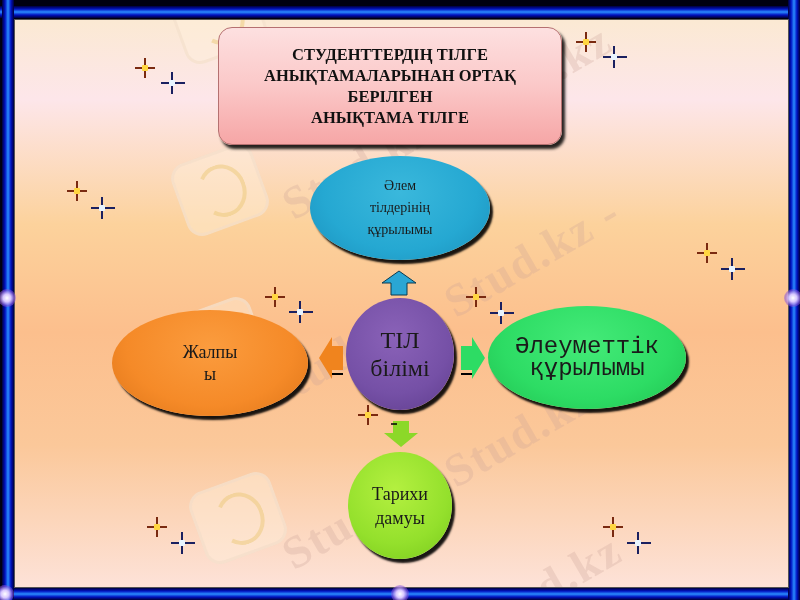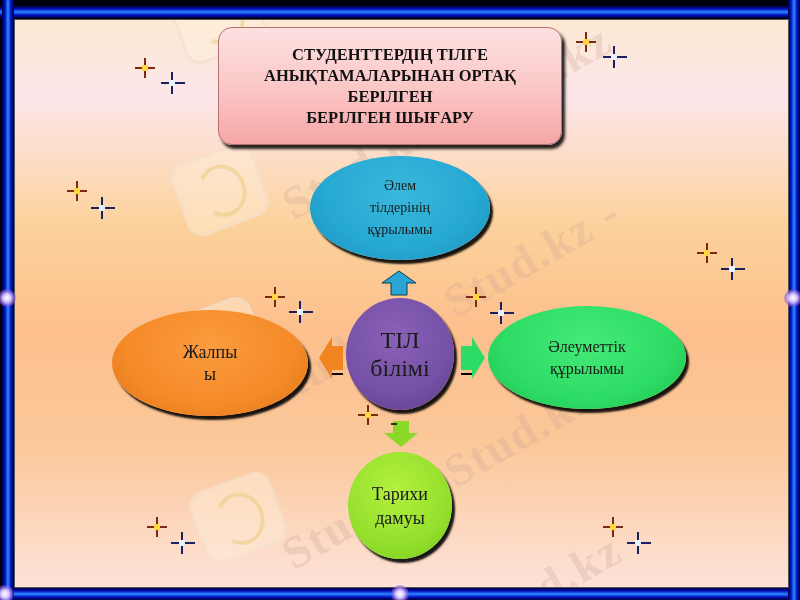--- a/index.html
+++ b/index.html
@@ -33,21 +33,21 @@
     background:radial-gradient(ellipse at 50% 35%,#3ab8dc 0%,#25a8d2 60%,#1a8fbb 100%);
     font-size:14px; line-height:22px; }
   .n-center { left:346px; top:298px; width:108px; height:112px; border-radius:50%;
     background:radial-gradient(circle at 45% 35%,#8a62b8 0%,#7550a6 60%,#5e3c8c 100%);
     font-size:24px; line-height:28px; }
   .n-left { left:112px; top:310px; width:196px; height:106px; border-radius:50%;
     background:radial-gradient(ellipse at 50% 35%,#fb9c3e 0%,#f58a28 60%,#dd7418 100%);
     font-size:18px; line-height:22px; }
   .n-right { left:488px; top:306px; width:198px; height:103px; border-radius:50%;
     background:radial-gradient(ellipse at 50% 35%,#44ea78 0%,#2ddc64 60%,#20c050 100%);
-    font-size:16px; line-height:22px; }
+    font-size:24px; line-height:22px;font-family:Liberation Mono, monospace; }
   .n-bottom { left:348px; top:452px; width:104px; height:107px; border-radius:50%;
     background:radial-gradient(circle at 45% 35%,#b4f040 0%,#94e02c 60%,#78c81c 100%);
     font-size:18px; line-height:24px; }
   .arrow { position:absolute; }
   .sparkle { position:absolute; width:20px; height:20px; }
   .sparkle::before, .sparkle::after { content:""; position:absolute; }
   .sp-red::before { left:9px; top:0; width:2px; height:20px; background:#7a2a10; }
   .sp-red::after { left:0; top:9px; width:20px; height:2px; background:#7a2a10; }
   .sp-blue::before { left:10px; top:0; width:2px; height:22px; background:#1a2060; }
   .sp-blue::after { left:0; top:10px; width:24px; height:2px; background:#1a2060; }
@@ -134,21 +134,21 @@
   <div class="glow" style="left:-2px;top:289px"></div>
   <div class="glow" style="left:784px;top:289px"></div>
   <div class="glow" style="left:391px;top:585px"></div>
   <div class="glow" style="left:-4px;top:585px"></div>
 
   <div class="title-box">
     <div class="title-text">
       <span style="display:block">СТУДЕНТТЕРДІҢ ТІЛГЕ</span>
       <span style="display:block">АНЫҚТАМАЛАРЫНАН ОРТАҚ</span>
       <span style="display:block">БЕРІЛГЕН</span>
-      <span style="display:block">БЕРІЛГЕН ШЫҒАРУ</span>
+      <span style="display:block">АНЫҚТАМА ТІЛГЕ</span>
     </div>
   </div>
 
   <svg class="arrow" style="left:381px;top:270px" width="36" height="26" viewBox="0 0 36 26">
     <polygon points="18,1 35,13 26,13 26,25 10,25 10,13 1,13" fill="#2aa6d4" stroke="#0a3a50" stroke-width="1"></polygon>
   </svg>
   <svg class="arrow" style="left:318px;top:336px" width="26" height="44" viewBox="0 0 26 44">
     <polygon points="1,22 14,1 14,10 25,10 25,34 14,34 14,43" fill="#f0841e"></polygon>
     <line x1="14" y1="38" x2="25" y2="38" stroke="#000" stroke-width="2"></line>
   </svg>

